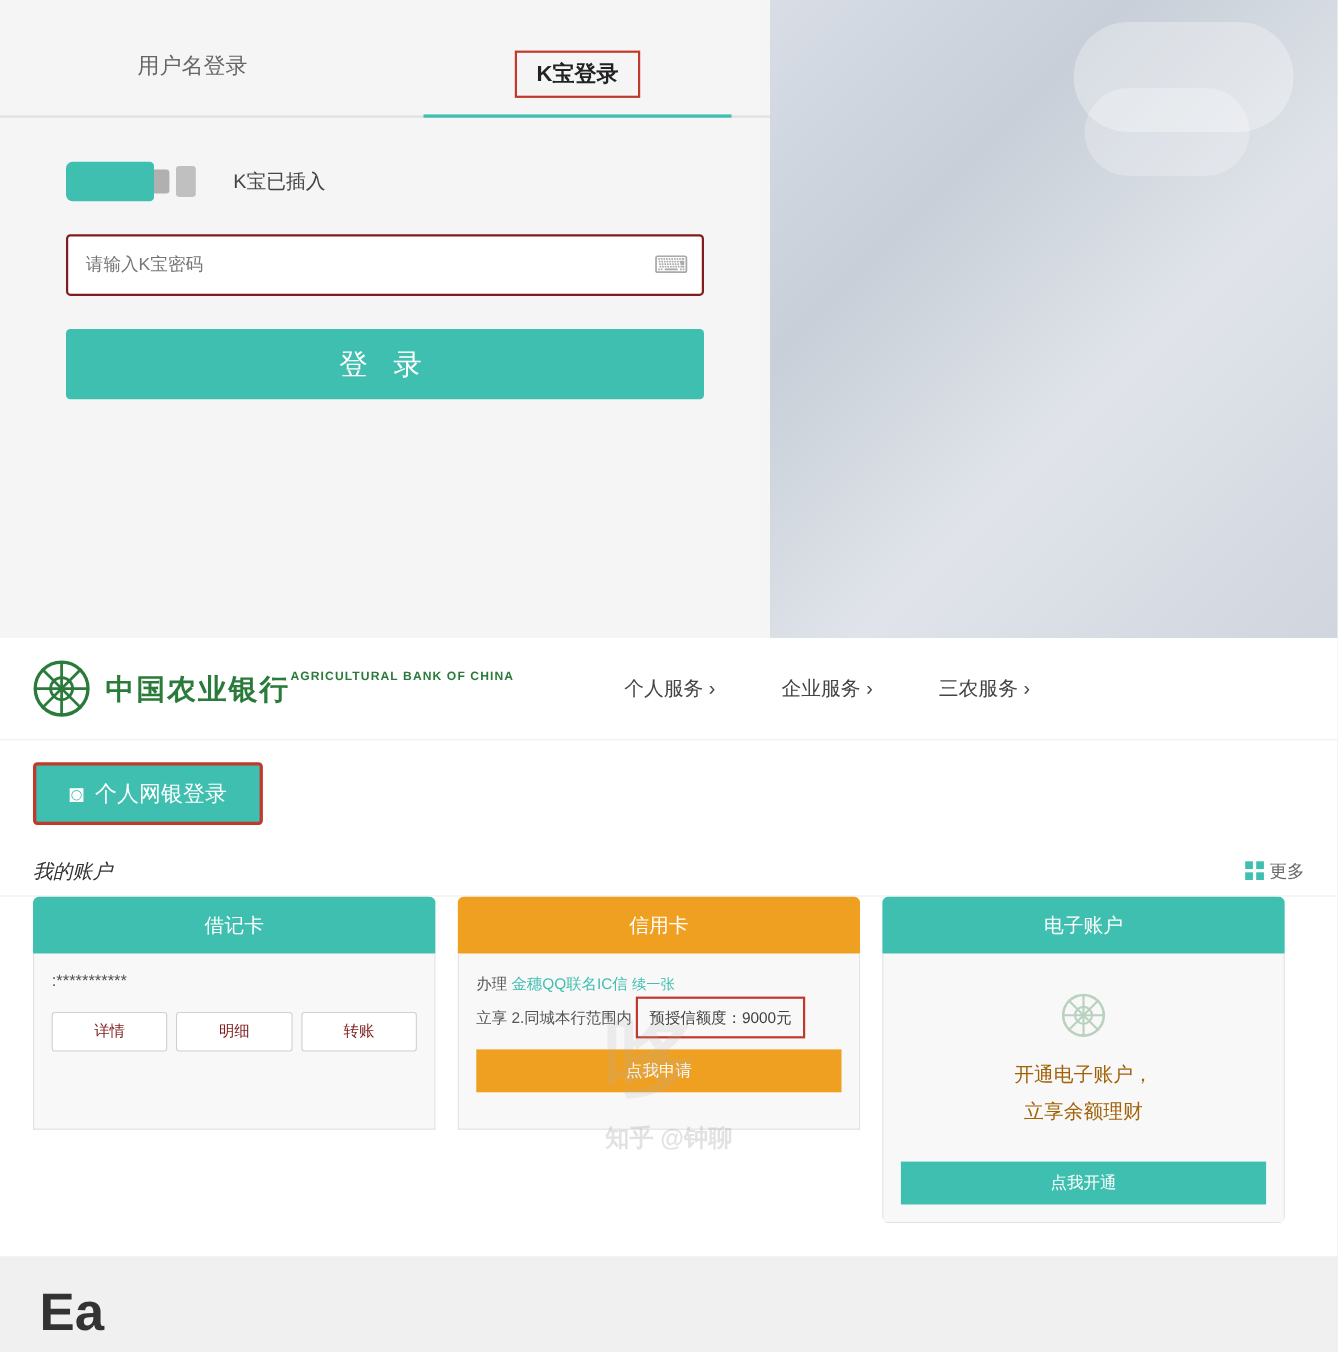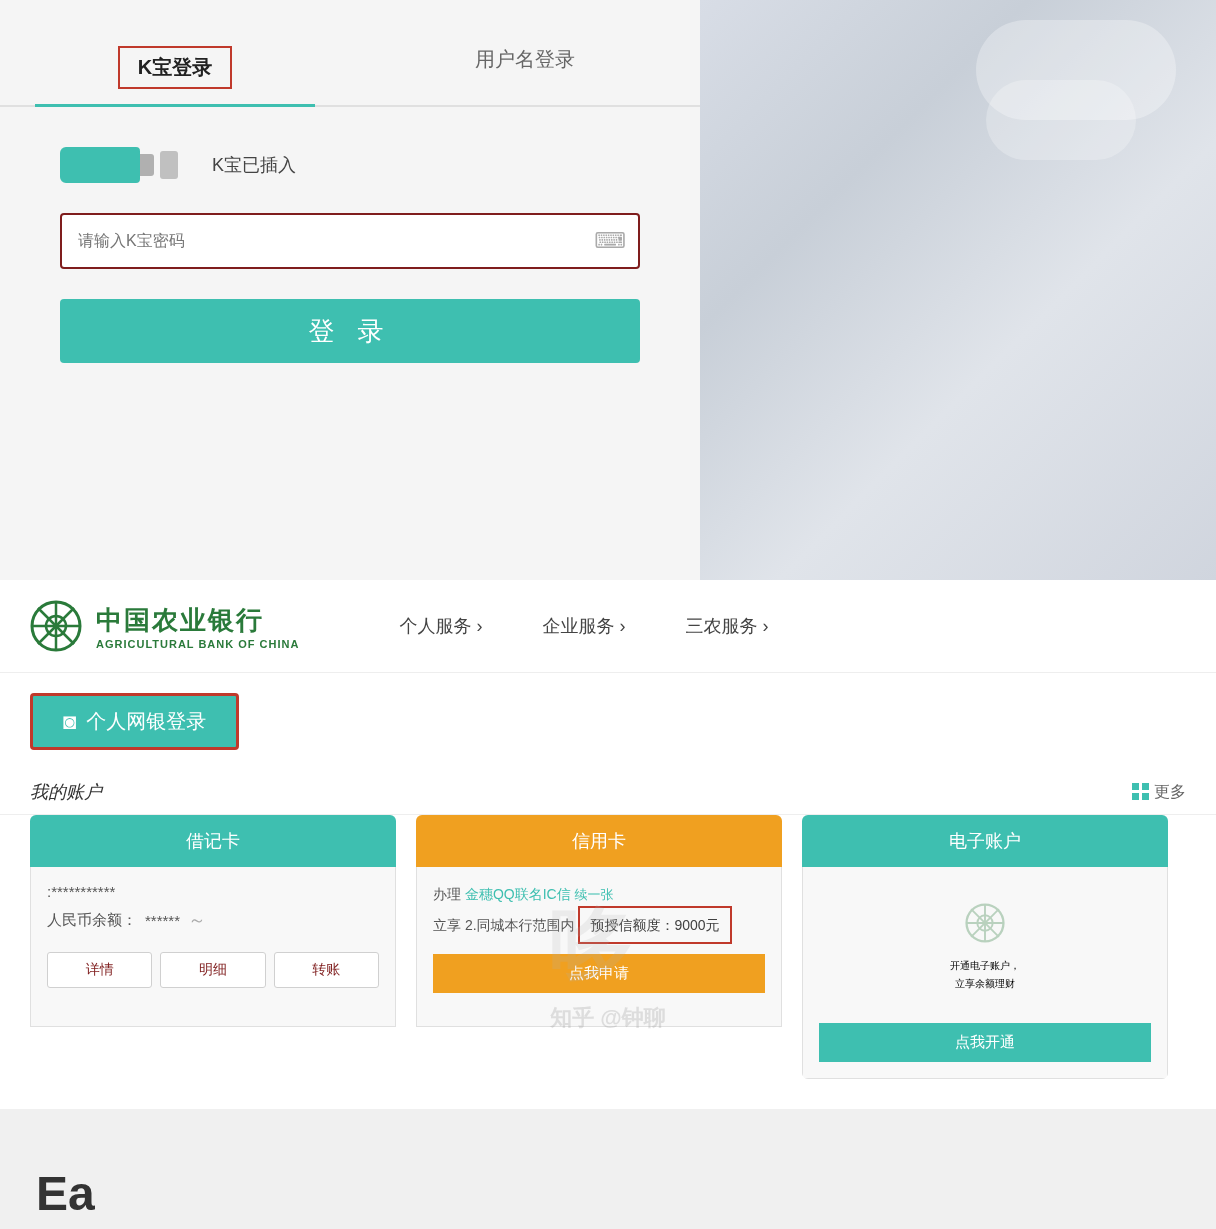--- a/index.html
+++ b/index.html
@@ -202,21 +202,21 @@
       gap: 14px;
     }
 
     .bank-logo-icon {
       width: 52px;
       height: 52px;
     }
 
     .bank-name-block {
       display: flex;
-      flex-direction: column;
+      flex-direction: row;
     }
 
     .bank-name-cn {
       font-size: 26px;
       font-weight: bold;
       color: #2a7a3a;
       letter-spacing: 2px;
     }
 
     .bank-name-en {
@@ -378,22 +378,22 @@
       color: #fff;
       text-align: center;
       padding: 10px;
       font-size: 15px;
       margin-top: 10px;
       cursor: pointer;
     }
 
     .e-account-body {
       text-align: center;
-      color: #000000;
-      font-size: 10px;
+      color: #a16207;
+      font-size: 18px;
       line-height: 1.8;
       padding: 20px;
     }
 
     .open-btn {
       display: block;
       background: #3ebfb0;
       color: #fff;
       text-align: center;
       padding: 10px;
@@ -462,25 +462,25 @@
     }
   </style>
 </head>
 <body>
 
 <div class="top-section">
 
   <div class="login-panel">
 
     <div class="tab-bar">
+      <div class="tab-item">
+        <span>用户名登录</span>
+      </div>
       <div class="tab-item active">
         <span class="tab-label-box">K宝登录</span>
-      </div>
-      <div class="tab-item">
-        <span>用户名登录</span>
       </div>
     </div>
 
     <div class="kbao-status">
       <div class="kbao-icon">
         <div class="kbao-body"></div>
         <div class="kbao-usb"></div>
       </div>
       <span class="kbao-status-text">K宝已插入</span>
     </div>
@@ -544,25 +544,20 @@
       <span>哆</span>
       <span class="watermark-small">知乎 @钟聊</span>
     </div>
 
     <div class="cards-row">
 
       <div class="card-block debit-card">
         <div class="card-header">借记卡</div>
         <div class="card-body">
           <div class="card-number">:***********</div>
-          <div class="card-balance">
-            <span>人民币余额：</span>
-            <span>******</span>
-            <span class="tilde-icon">～</span>
-          </div>
           <div class="card-actions">
             <button class="card-action-btn">详情</button>
             <button class="card-action-btn">明细</button>
             <button class="card-action-btn">转账</button>
           </div>
         </div>
       </div>
 
       <div class="card-block credit-card">
         <div class="card-header">信用卡</div>

